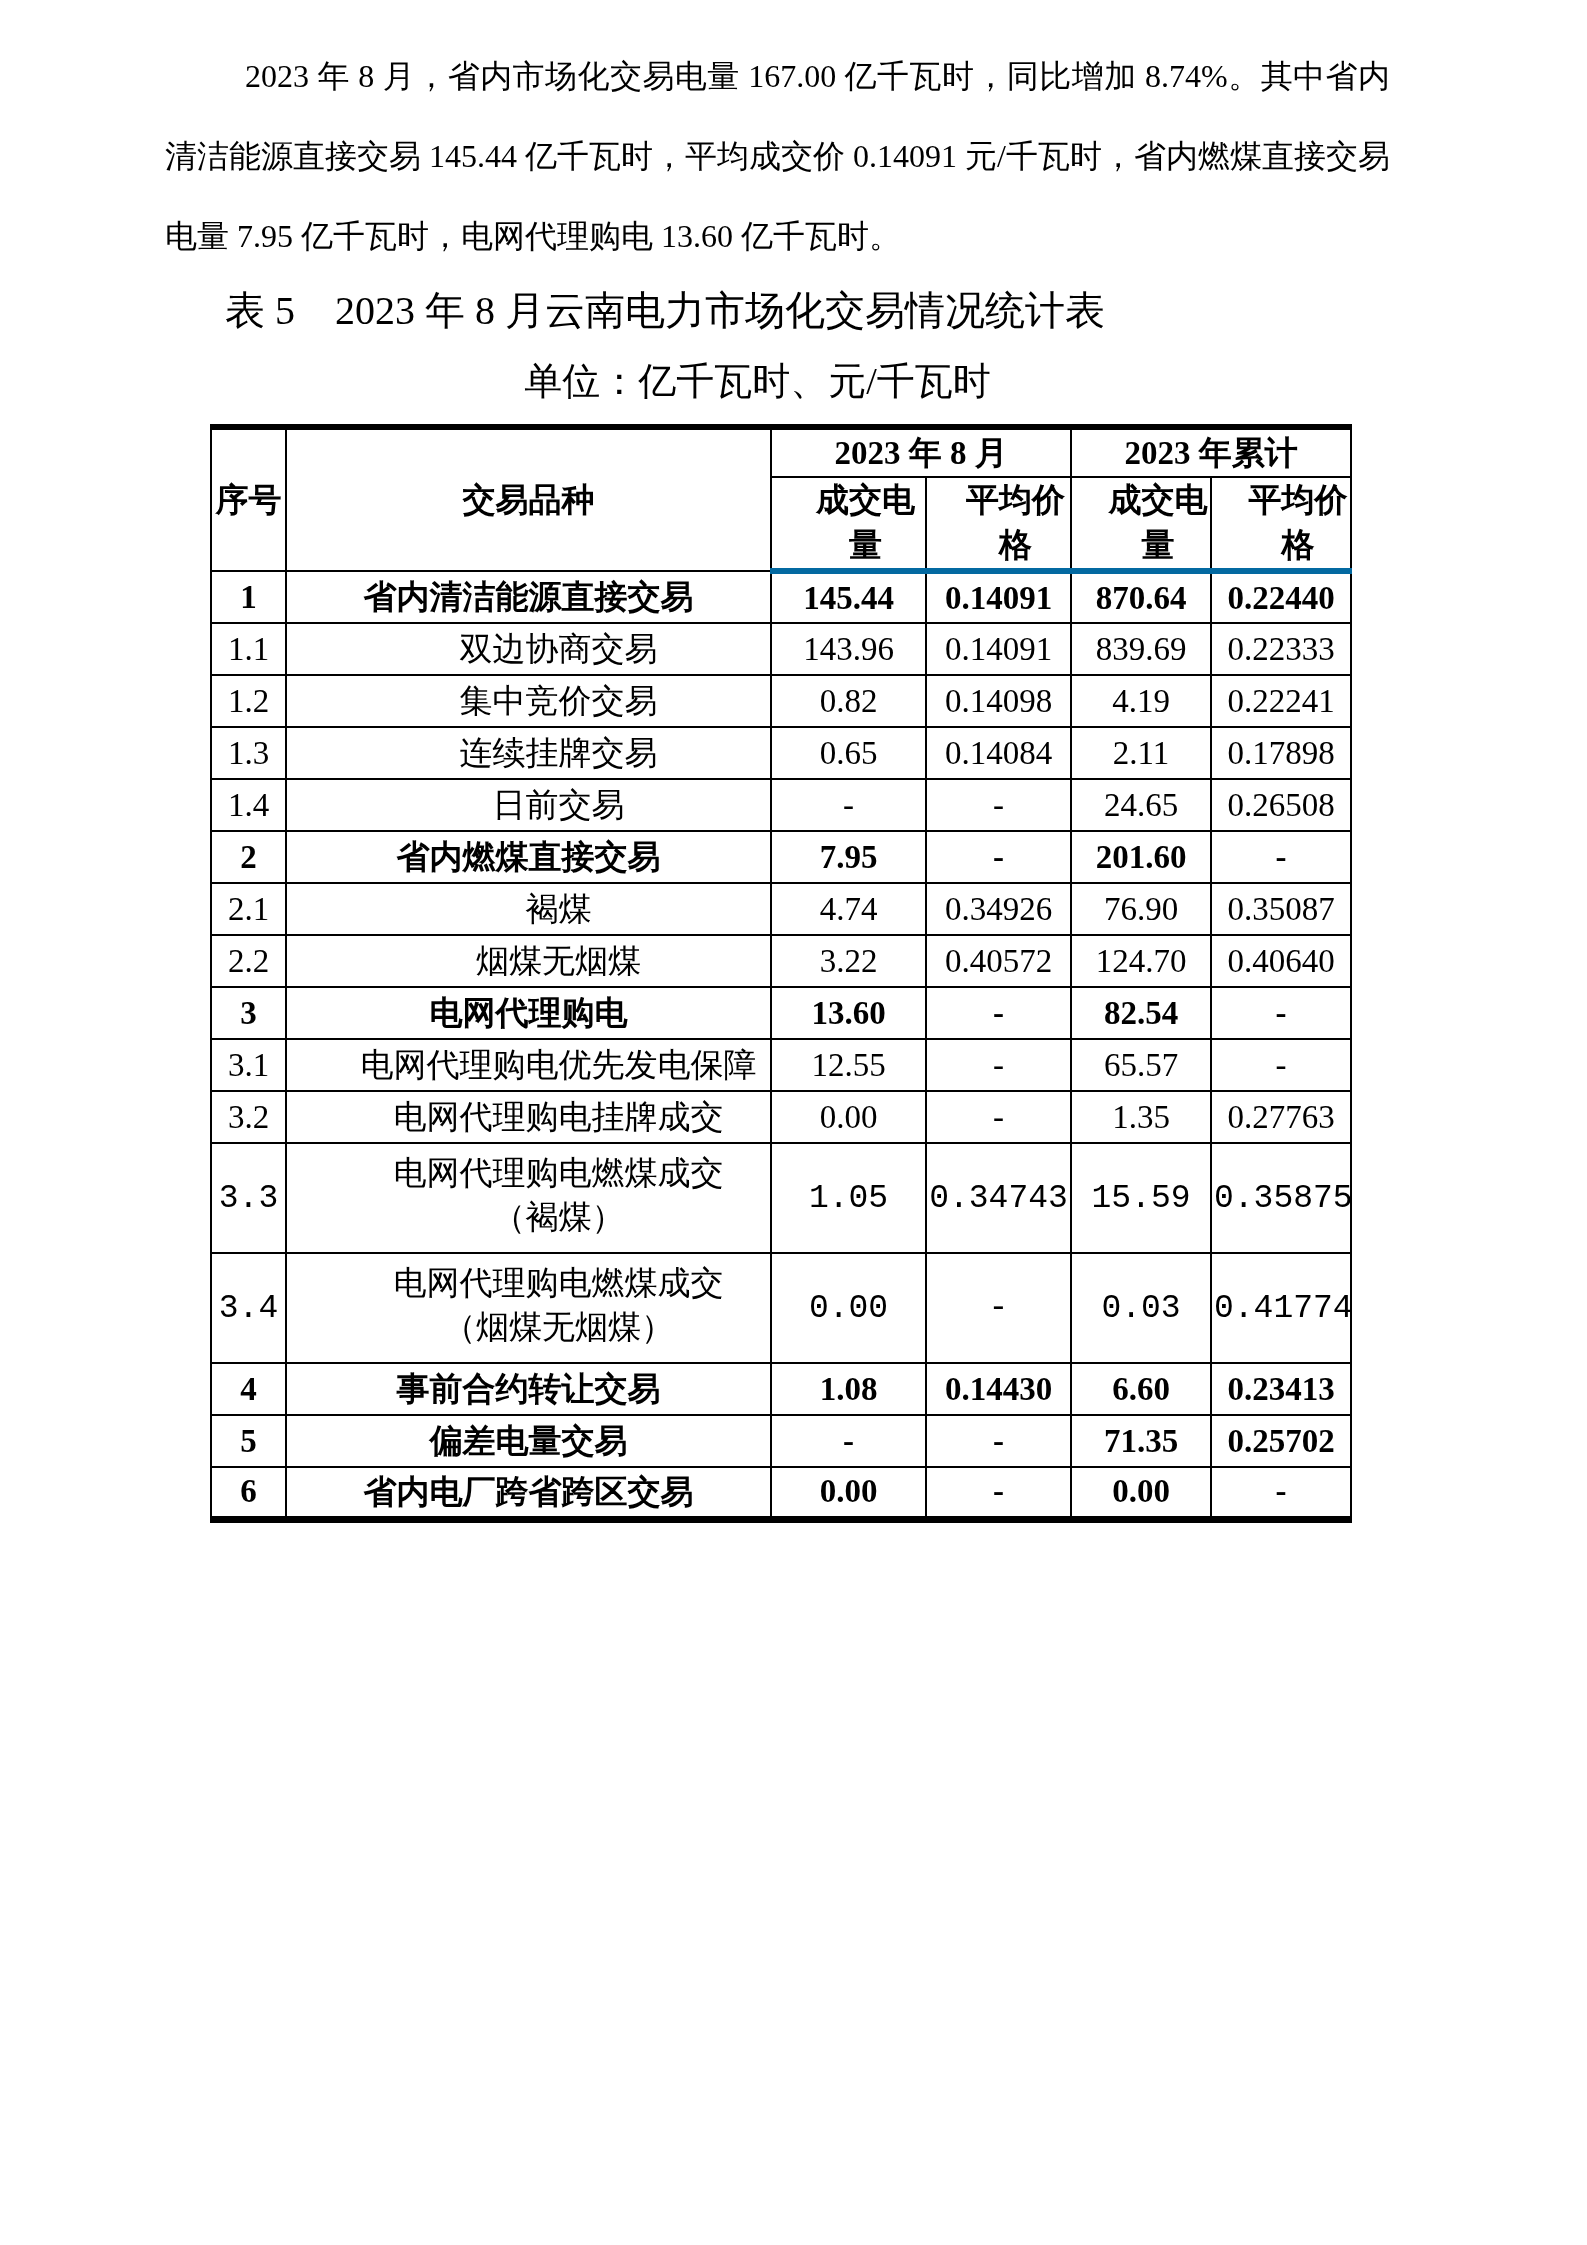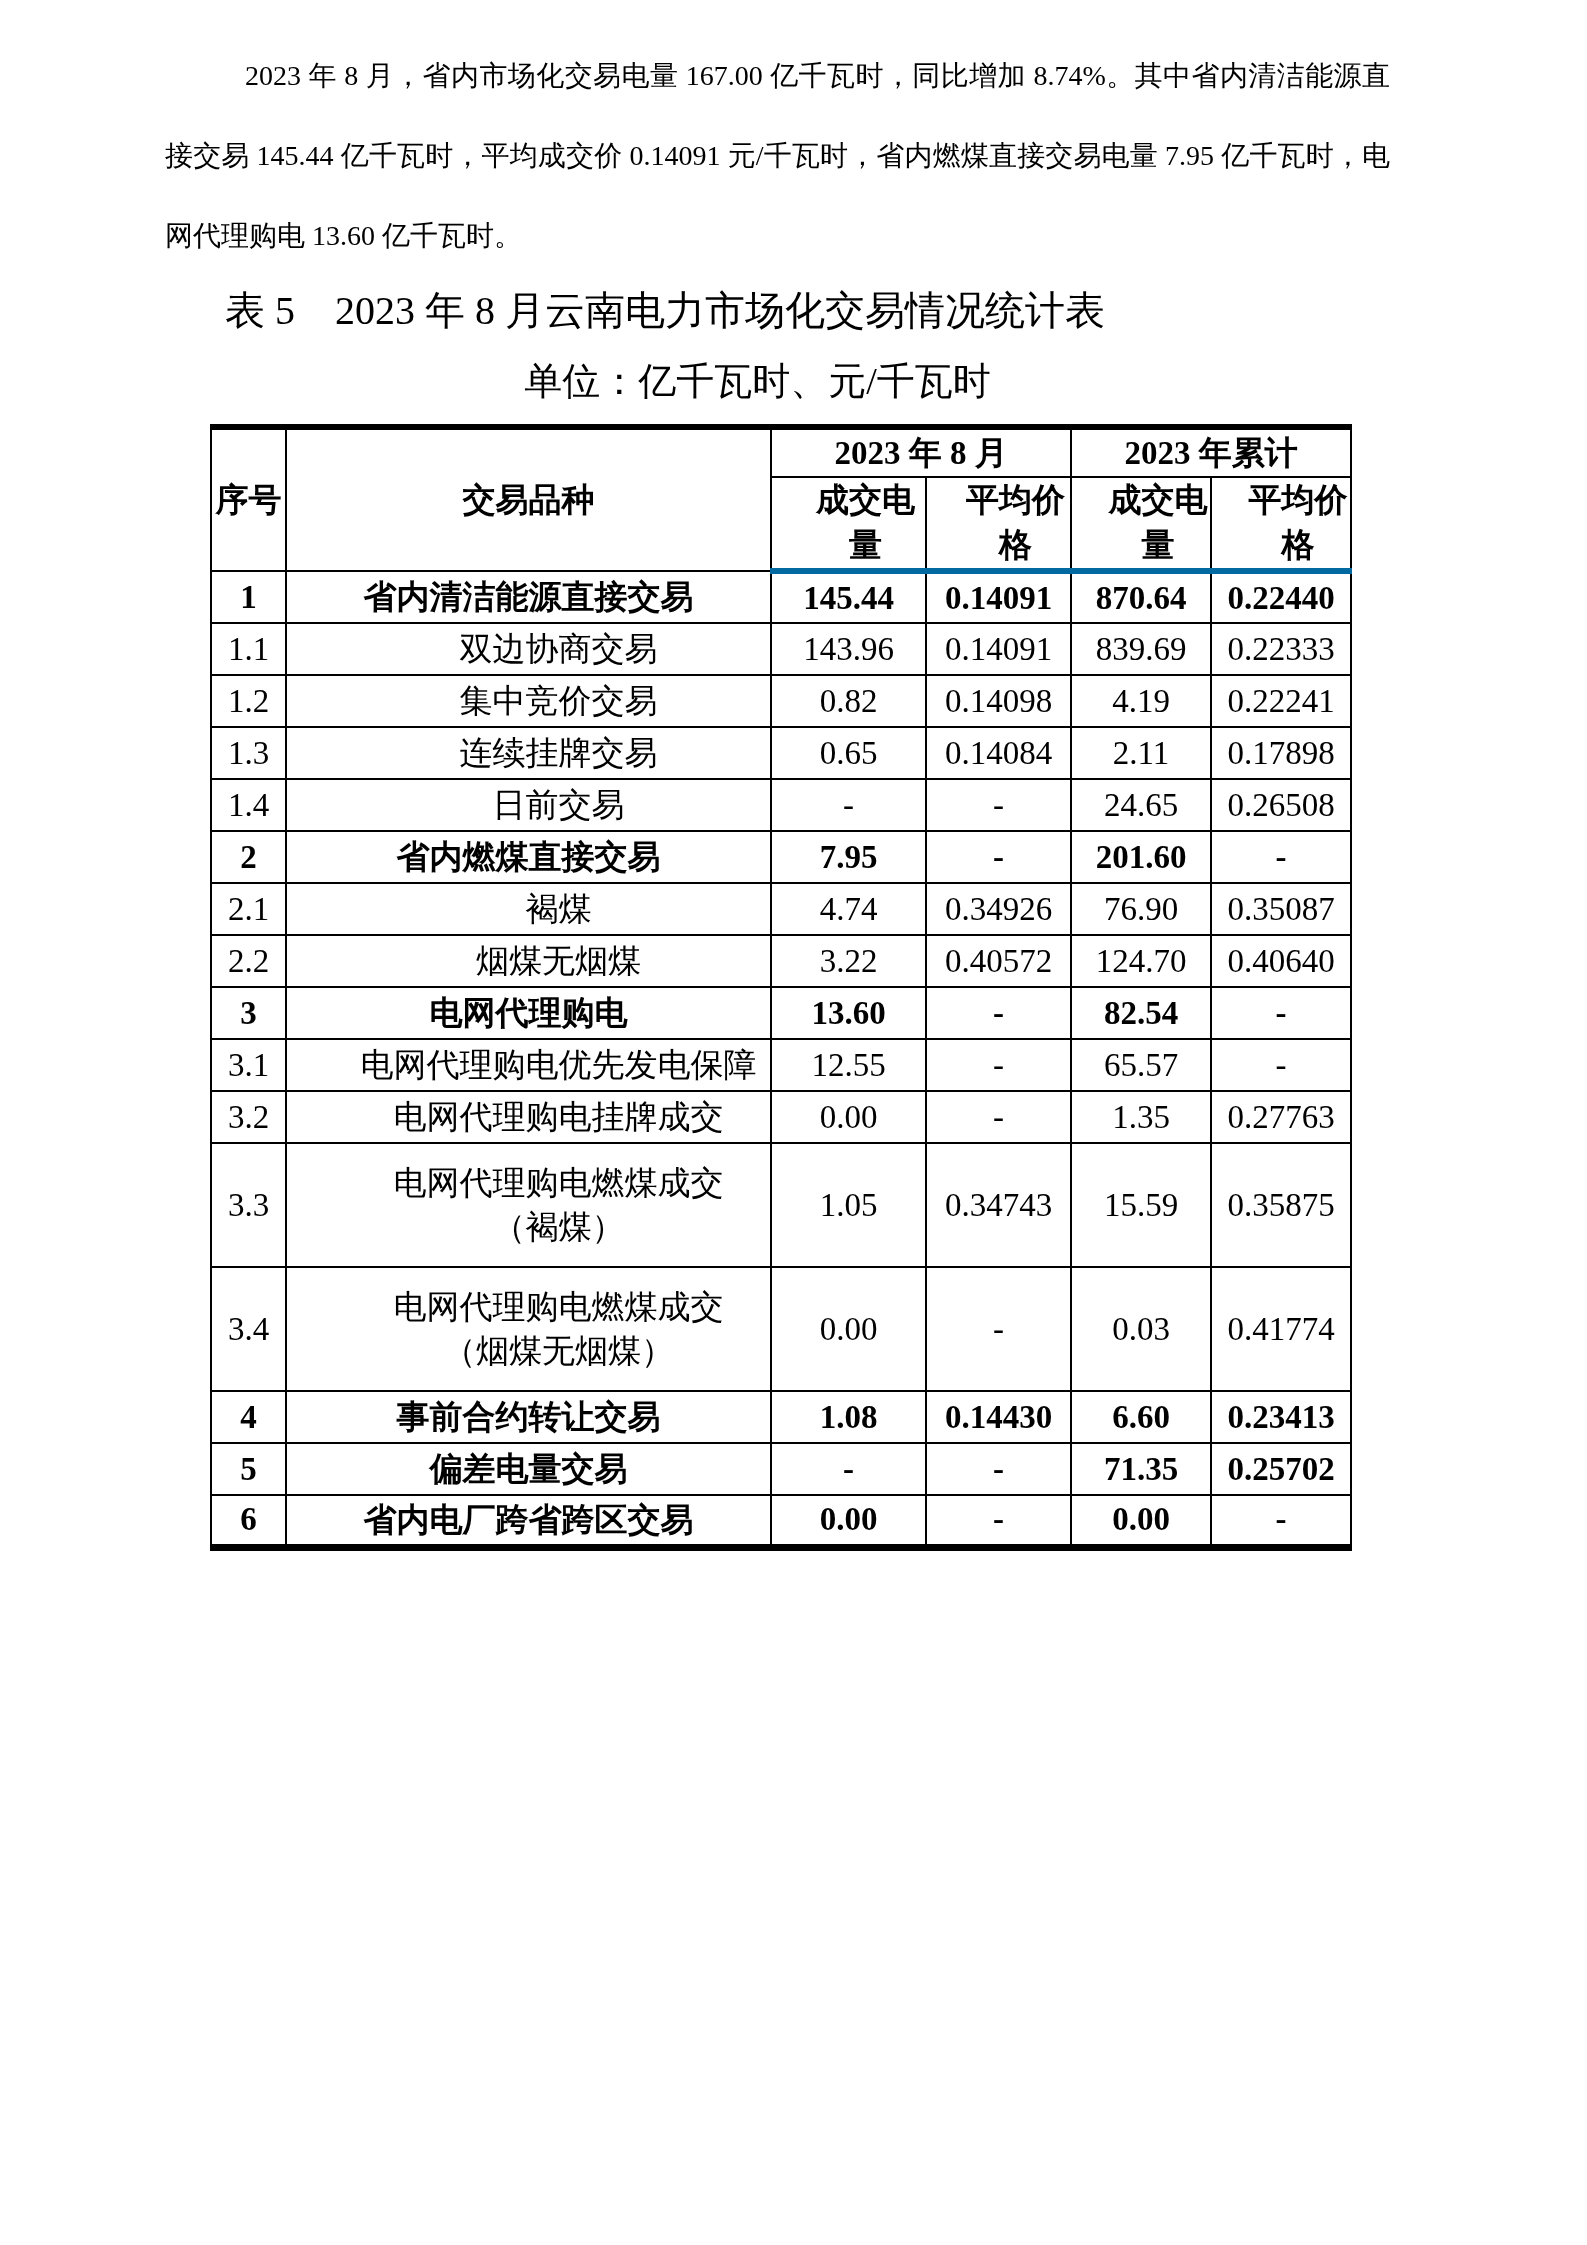--- a/index.html
+++ b/index.html
@@ -18,21 +18,21 @@
   .heading {
     margin: 185px 0 0 0;
     font-size: 40px;
     font-weight: bold;
     line-height: 62px;
     text-indent: 76px;
     font-family: "Liberation Sans", "DejaVu Sans", sans-serif;
   }
   .para {
     margin: 0;
-    font-size: 28px;
+    font-size: 32px;
     line-height: 80px;
     text-align: justify;
     text-indent: 80px;
   }
   .para.first { margin-top: 36px; }
   .caption {
     margin: 0;
     font-size: 40px;
     line-height: 70px;
     text-indent: 60px;
@@ -59,21 +59,21 @@
     border: 2px solid #000;
     padding: 0 2px;
     text-align: center;
     vertical-align: middle;
     overflow: hidden;
   }
   table.stats th { font-weight: bold; font-size: 33px; }
   tr.h1 { height: 50px; }
   tr.h2 { height: 58px; }
   tbody tr { height: 52px; }
-  tbody tr.tall { height: 124px; }
+  tbody tr.tall { height: 110px; font-family: Liberation Mono, monospace; }
   th.group { border-bottom: 4px solid #000; }
   tr.h2 th, th.span2 { border-bottom: 6px solid #0369a1; padding-left: 36px; }
   td.name {
     text-align: left;
     padding-left: 8px;
     white-space: pre-line;
     line-height: 44px;
   }
   td.name.sub { padding-left: 62px; }
   tr.main { font-weight: bold; }

